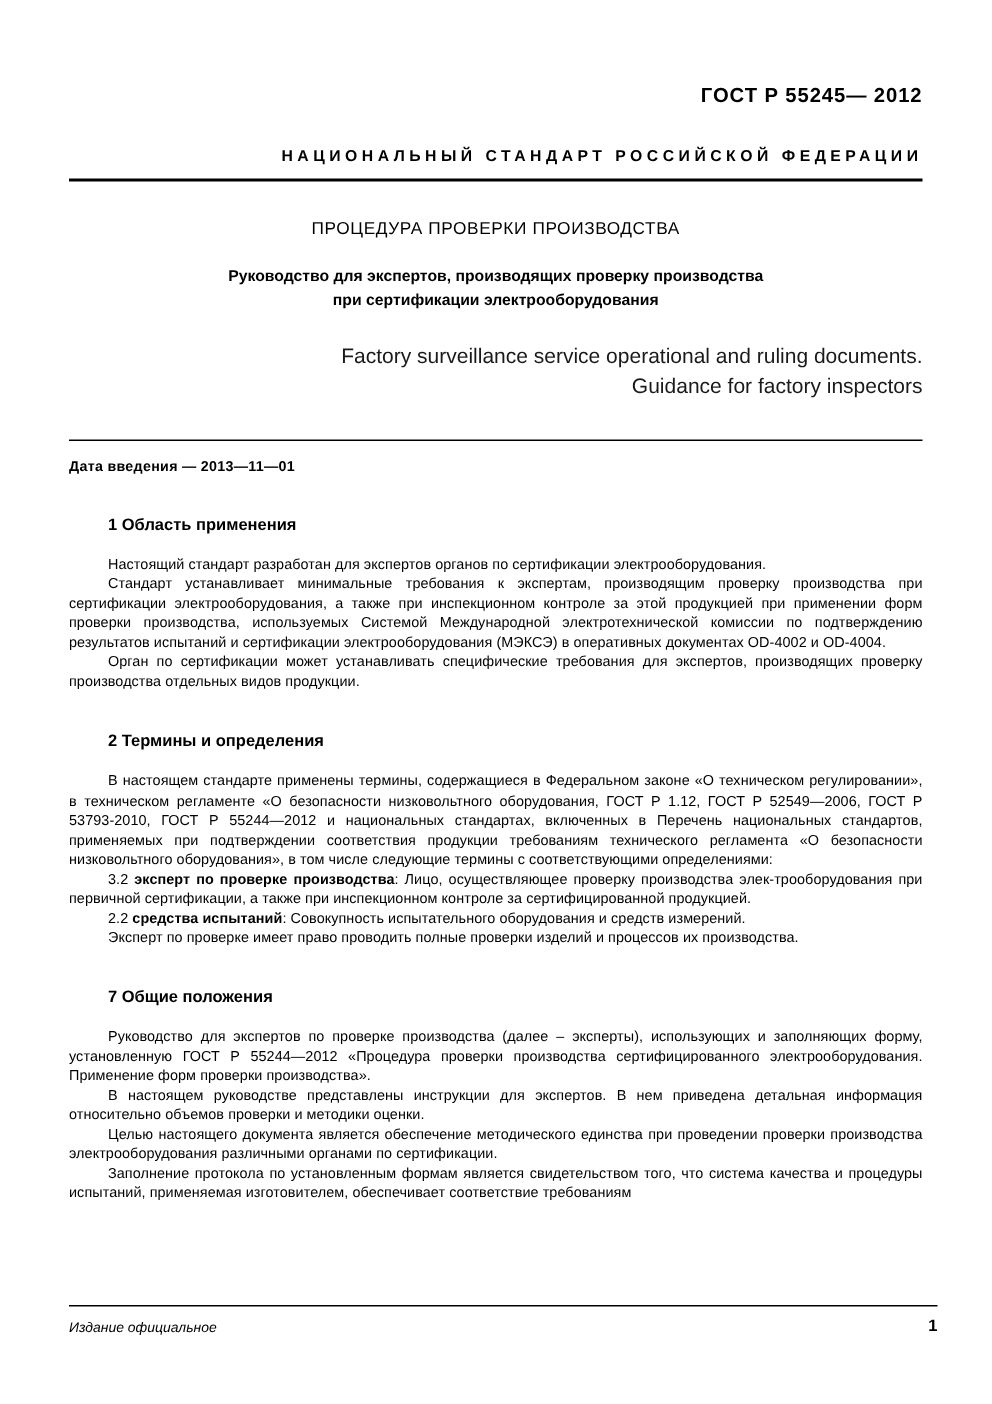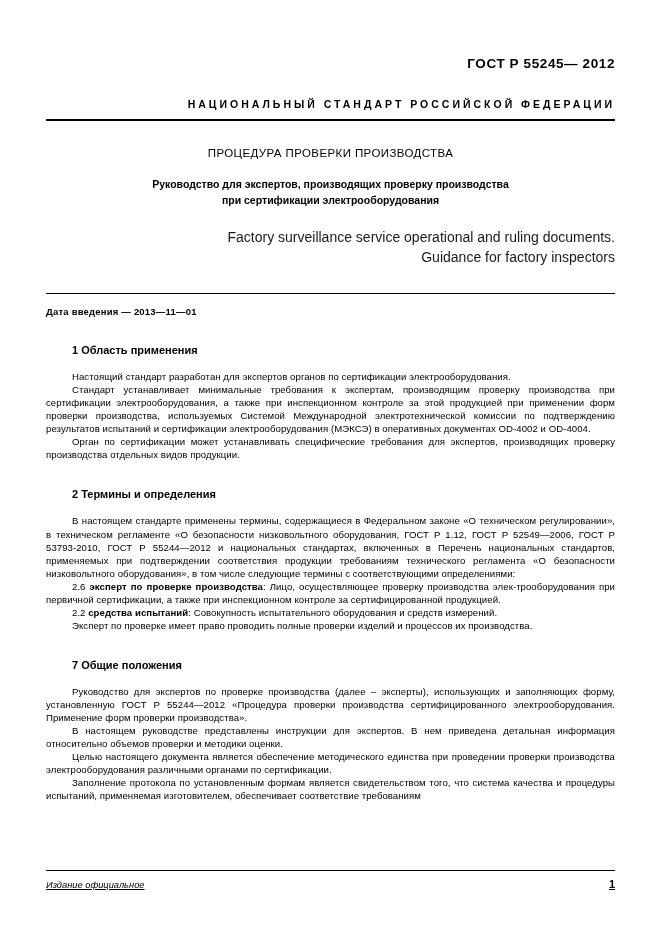--- a/index.html
+++ b/index.html
@@ -99,23 +99,22 @@
   }
   .section-body {
     margin-top: 0;
   }
   b.inline {
     font-weight: bold;
   }
   .footer {
     position: absolute;
     left: 46px;
-    right: 46px;
+    right: 36px;
     bottom: 46px;
-    text-decoration: underline;
   }
   .footer-rule {
     border-top: 0.9px solid #000;
     width: 100%;
     height: 0;
   }
   .footer-row {
     margin-top: 7px;
     display: flex;
     justify-content: space-between;
@@ -160,21 +159,21 @@
   <h2 class="section">1 Область применения</h2>
   <div class="section-body">
     <p class="body first">Настоящий стандарт разработан для экспертов органов по сертификации электрооборудования.</p>
     <p class="body gap">Стандарт устанавливает минимальные требования к экспертам, производящим проверку производства при сертификации электрооборудования, а также при инспекционном контроле за этой продукцией при применении форм проверки производства, используемых Системой Международной электротехнической комиссии по подтверждению результатов испытаний и сертификации электрооборудования (МЭКСЭ) в оперативных документах  OD-4002 и OD-4004.</p>
     <p class="body gap">Орган по сертификации может устанавливать специфические требования для экспертов, производящих проверку производства  отдельных видов продукции.</p>
   </div>
 
   <h2 class="section">2 Термины и определения</h2>
   <div class="section-body">
     <p class="body first">В настоящем стандарте применены термины, содержащиеся в Федеральном законе «О техническом регулировании», в техническом регламенте «О безопасности низковольтного оборудования, ГОСТ Р 1.12,  ГОСТ Р 52549—2006, ГОСТ Р 53793-2010, ГОСТ Р 55244—2012  и национальных стандартах, включенных в Перечень национальных стандартов, применяемых при подтверждении соответствия продукции требованиям технического регламента «О безопасности низковольтного оборудования», в том числе следующие термины с соответствующими определениями:</p>
-    <p class="body gap"><span>2.6 </span><b class="inline">эксперт по проверке производства</b><span>: Лицо, осуществляющее проверку производства элек-трооборудования при первичной сертификации, а также при инспекционном контроле за  сертифицированной продукцией.</span></p>
+    <p class="body gap"><span>3.2 </span><b class="inline">эксперт по проверке производства</b><span>: Лицо, осуществляющее проверку производства элек-трооборудования при первичной сертификации, а также при инспекционном контроле за  сертифицированной продукцией.</span></p>
     <p class="body gap"><span>2.2 </span><b class="inline">средства испытаний</b><span>: Совокупность испытательного оборудования и средств измерений.</span></p>
     <p class="body gap">Эксперт по проверке  имеет право проводить полные проверки изделий и процессов их производства.</p>
   </div>
 
   <h2 class="section">7 Общие положения</h2>
   <div class="section-body">
     <p class="body first">Руководство для экспертов по проверке производства (далее – эксперты), использующих и  заполняющих форму, установленную ГОСТ Р 55244—2012  «Процедура проверки производства сертифицированного электрооборудования.  Применение форм проверки производства».</p>
     <p class="body gap">В настоящем руководстве представлены инструкции для экспертов. В нем приведена детальная информация относительно объемов  проверки и методики оценки.</p>
     <p class="body gap">Целью настоящего документа является обеспечение методического единства при проведении проверки производства электрооборудования различными органами по сертификации.</p>
     <p class="body gap">Заполнение протокола по установленным формам является свидетельством того, что система качества и процедуры испытаний, применяемая изготовителем, обеспечивает соответствие требованиям</p>

